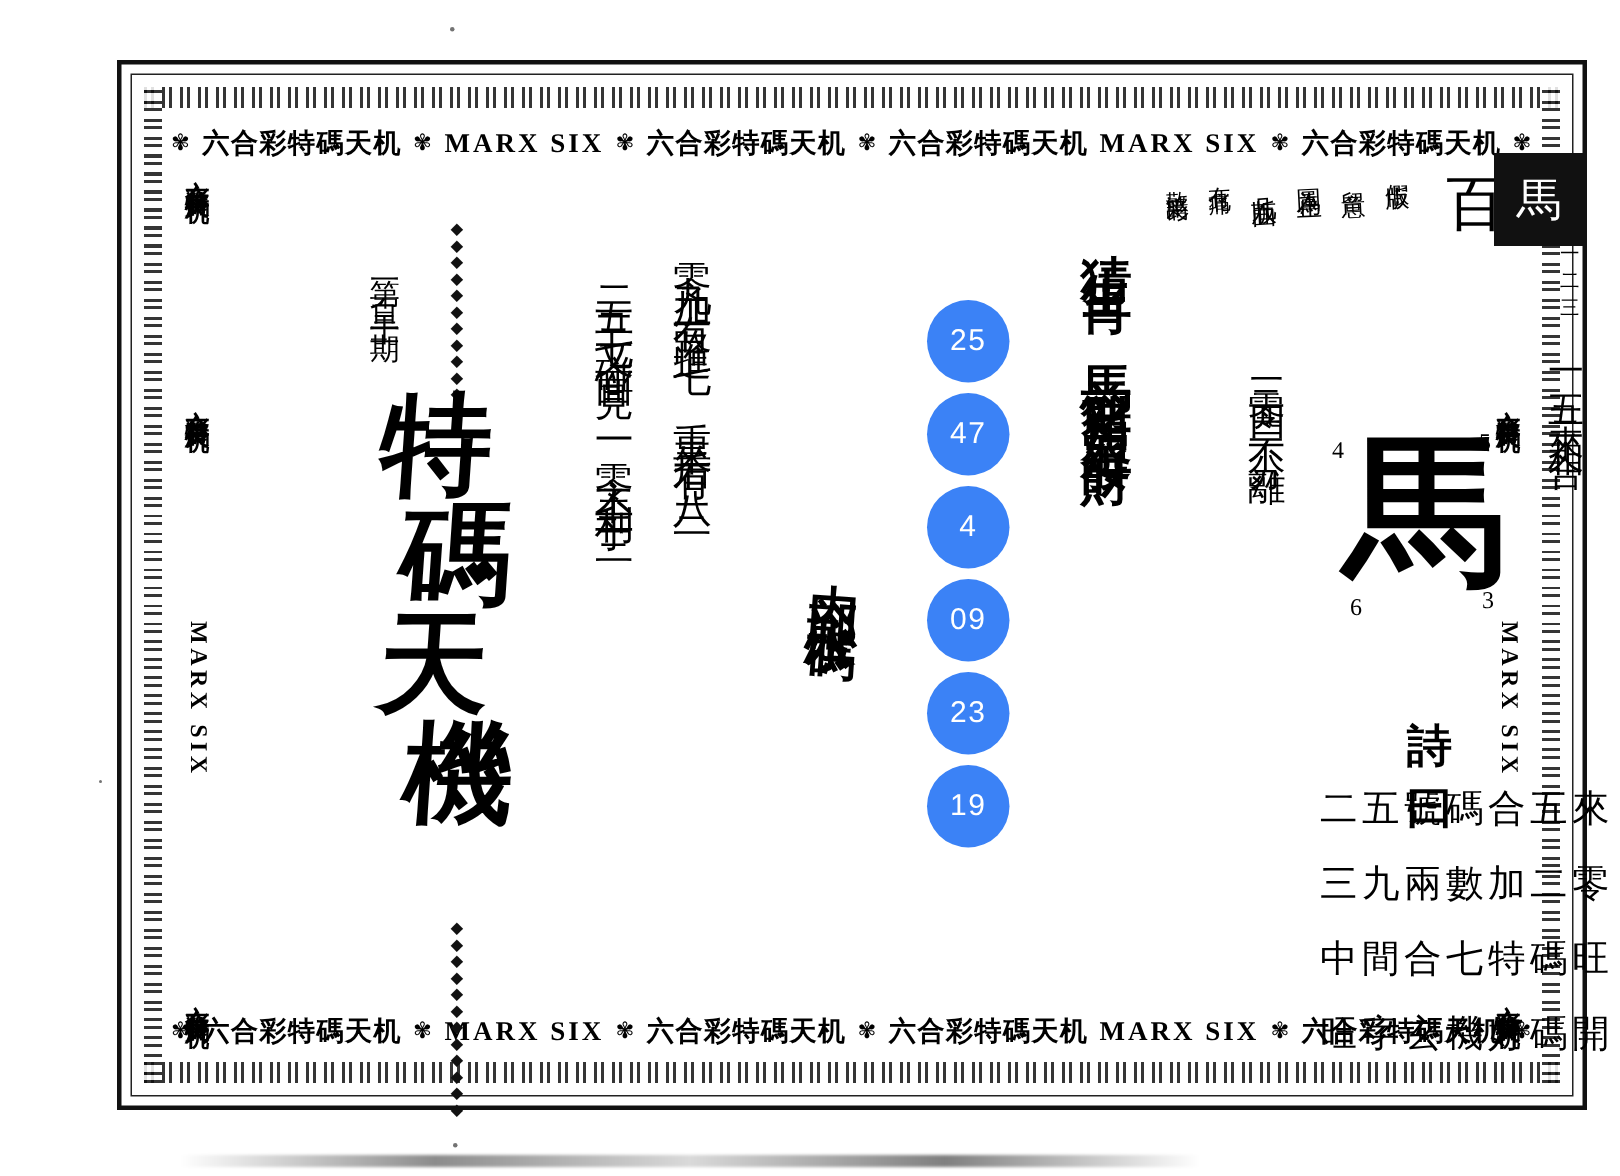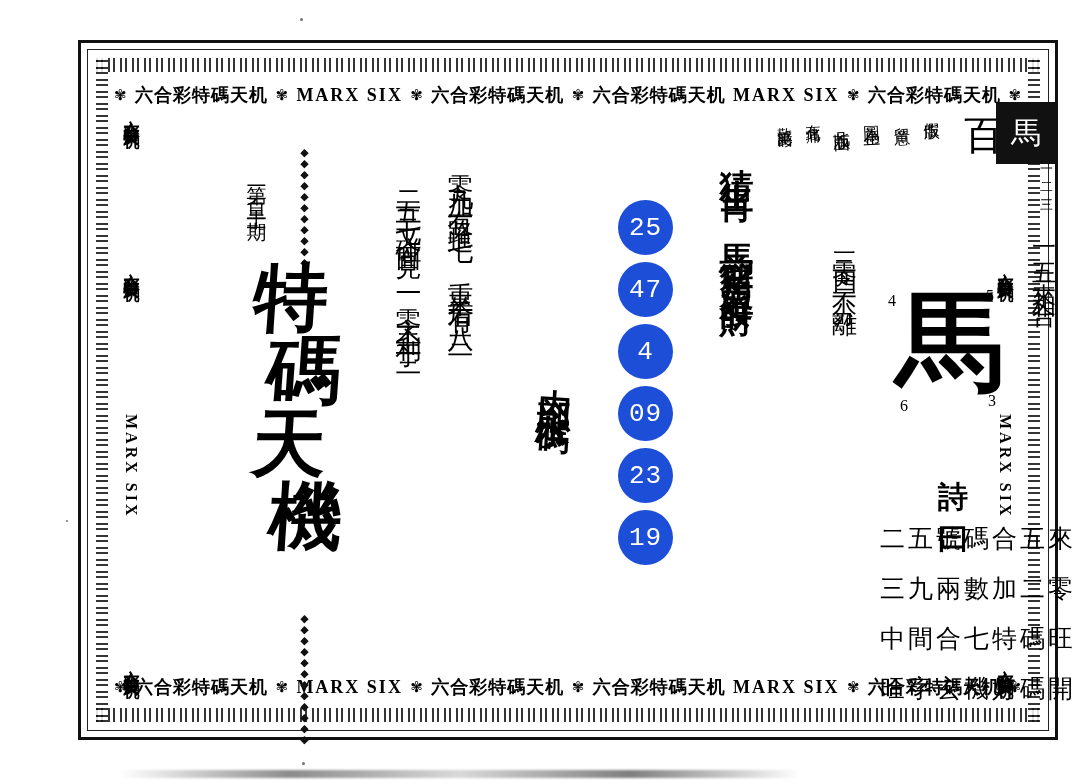--- a/index.html
+++ b/index.html
@@ -214,27 +214,27 @@
     top: 88px;
     display: flex;
     flex-direction: column;
     gap: 7px;
     align-items: center;
   }
   .ball {
     width: 55px;
     height: 55px;
     border-radius: 50%;
-    background: #1d4ed8;
+    background: #3b82f6;
     color: #fff;
     display: flex;
     align-items: center;
     justify-content: center;
-    font-size: 26px;
-    font-family: Liberation Mono, monospace;
+    font-size: 20px;
+    font-family: Liberation Sans, sans-serif;
     letter-spacing: 1px;
   }
 
   
   .guess-col {
     position: absolute;
     left: 566px;
     top: 30px;
     writing-mode: vertical-rl;
     text-orientation: upright;

